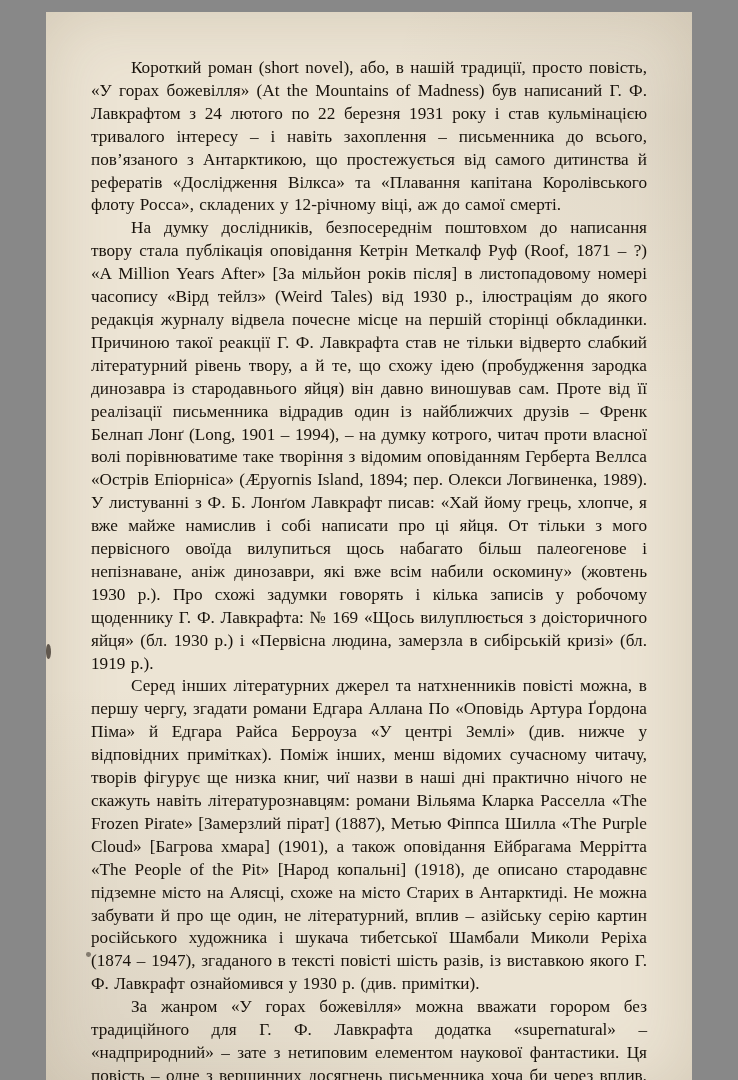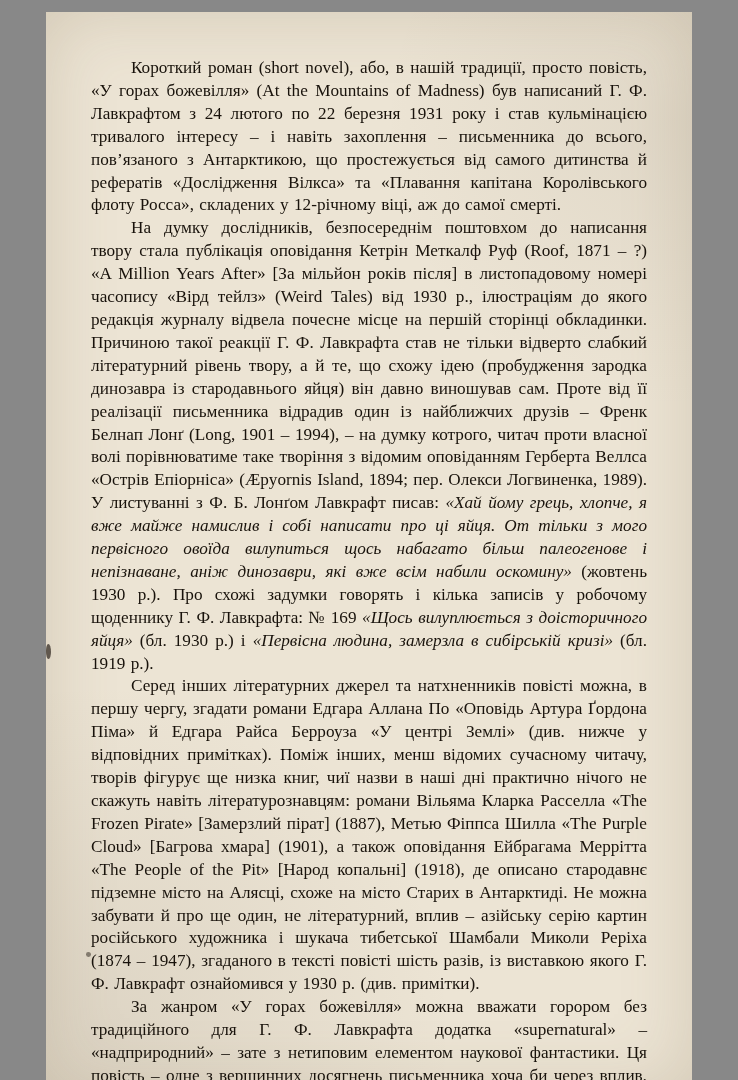--- a/index.html
+++ b/index.html
@@ -35,21 +35,20 @@
     margin: 0;
     font-family: "Liberation Serif", "DejaVu Serif", serif;
     font-size: 17.2px;
     line-height: 22.9px;
     color: var(--ink, #18120b);
     text-align: justify;
     text-indent: 40px;
     word-spacing: 1px;
   }
   .italic {
-    font-style: italic;
   }
   .speck {
     position: absolute;
     background: #2a2119;
     border-radius: 45% 55% 50% 50%;
     opacity: 0.85;
     z-index: 2;
   }
   .speck.s1 { left: 0px;   top: 632px;  width: 5px;  height: 15px; opacity: 0.7; }
   .speck.s2 { left: 40px;  top: 940px;  width: 5px;  height: 5px;  opacity: 0.5; }

